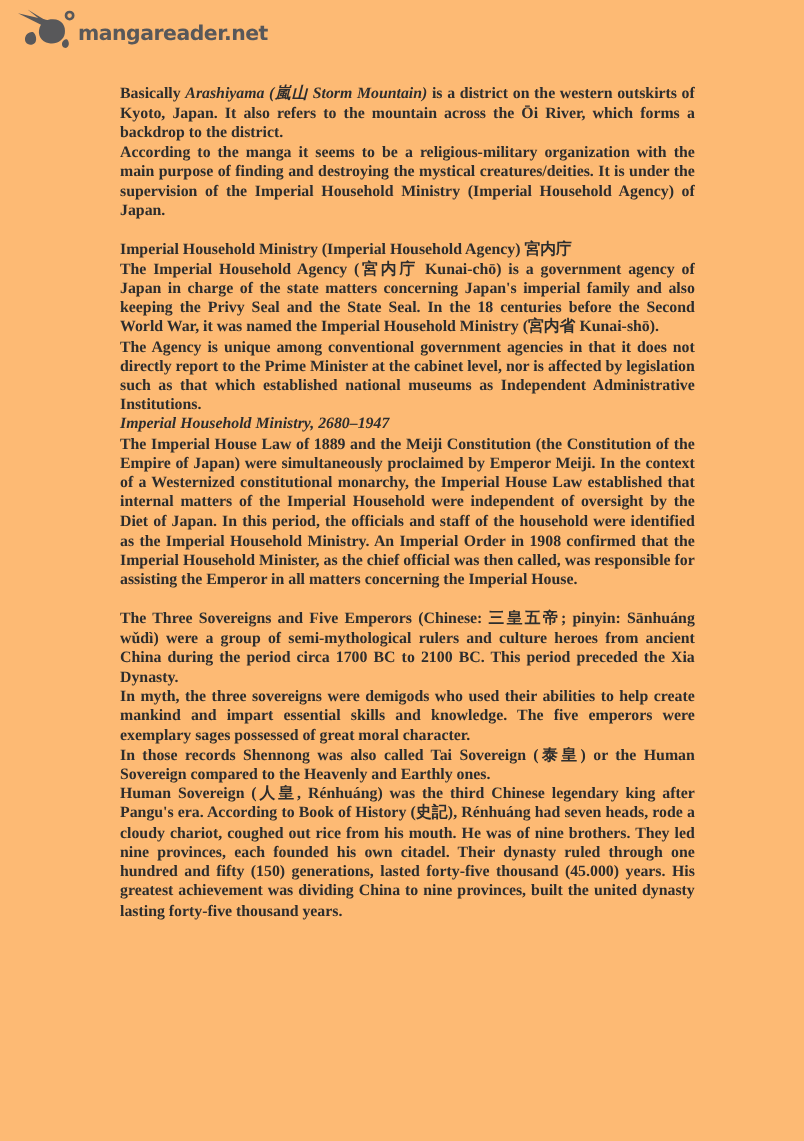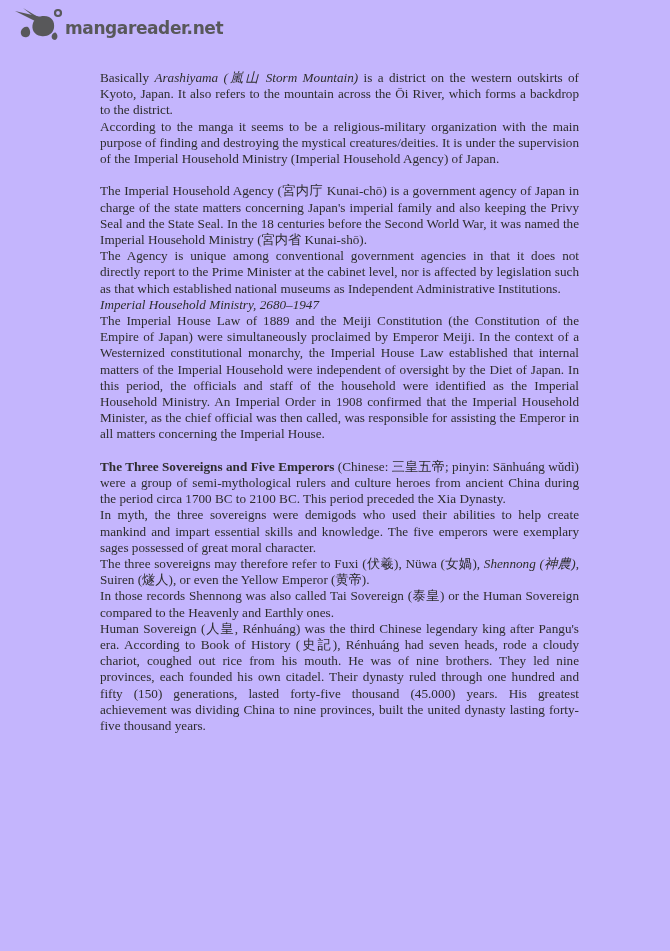--- a/index.html
+++ b/index.html
@@ -4,21 +4,21 @@
 <style>
   html, body { margin: 0; padding: 0; }
   body {
     width: 670px; height: 951px;
     background: #ffffff;
     font-family: "Liberation Serif", serif;
   }
   .page {
     position: relative;
     width: 670px; height: 951px;
-    background: #c4b5fd;
+    background: #fdba74;
     overflow: hidden;
   }
   .logo {
     position: absolute;
     top: 7px; left: 11px;
     display: flex;
     align-items: flex-end;
     color: #58585a;
   }
   .logo-icon { display: block; }
@@ -35,23 +35,23 @@
     position: absolute;
     left: 100px; top: 70px;
     width: 479px;
     font-size: 13.2px;
     line-height: 16.2px;
     color: #2d2d2d;
     text-align: justify;
   }
   .content p { margin: 0; padding: 0; }
   .spacer { height: 16.2px; }
-  .seg-normal { font-weight: normal; font-style: normal; }
+  .seg-normal { font-weight: bold; font-style: normal; }
   .seg-bold { font-weight: bold; }
-  .seg-bold-italic { font-weight: normal; font-style: italic; }
+  .seg-bold-italic { font-weight: bold; font-style: italic; }
   p.heading { font-weight: bold; }
   p.subheading { font-weight: bold; font-style: italic; }
 </style>
 </head>
 <body>
 
 <div class="page">
 
   <div class="logo">
     <svg class="logo-icon" width="52" height="34" viewBox="0 0 52 34" xmlns="http://www.w3.org/2000/svg">
@@ -69,25 +69,25 @@
         <circle cx="47" cy="6" r="3" fill="none" stroke="#58585a" stroke-width="2.2"></circle>
       </g>
     </svg>
     <span class="logo-text">mangareader.net</span>
   </div>
 
   <div class="content" id="doc">
       <p class="paragraph"><span class="seg-normal">Basically </span><span class="seg-bold-italic">Arashiyama (嵐山 Storm Mountain)</span><span class="seg-normal"> is a district on the western outskirts of Kyoto, Japan. It also refers to the mountain across the Ōi River, which forms a backdrop to the district.</span></p>
       <p class="paragraph"><span class="seg-normal">According to the manga it seems to be a religious-military organization with the main purpose of finding and destroying the mystical creatures/deities. It is under the supervision of the Imperial Household Ministry (Imperial Household Agency) of Japan.</span></p>
       <div class="spacer"></div>
+      <p class="heading"><span class="seg-bold">Imperial Household Ministry (Imperial Household Agency) 宮内庁</span></p>
       <p class="paragraph"><span class="seg-normal">The Imperial Household Agency (宮内庁 Kunai-chō) is a government agency of Japan in charge of the state matters concerning Japan's imperial family and also keeping the Privy Seal and the State Seal. In the 18 centuries before the Second World War, it was named the Imperial Household Ministry (宮内省 Kunai-shō).</span></p>
       <p class="paragraph"><span class="seg-normal">The Agency is unique among conventional government agencies in that it does not directly report to the Prime Minister at the cabinet level, nor is affected by legislation such as that which established national museums as Independent Administrative Institutions.</span></p>
       <p class="subheading"><span class="seg-bold-italic">Imperial Household Ministry, 2680–1947</span></p>
       <p class="paragraph"><span class="seg-normal">The Imperial House Law of 1889 and the Meiji Constitution (the Constitution of the Empire of Japan) were simultaneously proclaimed by Emperor Meiji. In the context of a Westernized constitutional monarchy, the Imperial House Law established that internal matters of the Imperial Household were independent of oversight by the Diet of Japan. In this period, the officials and staff of the household were identified as the Imperial Household Ministry. An Imperial Order in 1908 confirmed that the Imperial Household Minister, as the chief official was then called, was responsible for assisting the Emperor in all matters concerning the Imperial House.</span></p>
       <div class="spacer"></div>
       <p class="paragraph"><span class="seg-bold">The Three Sovereigns and Five Emperors</span><span class="seg-normal"> (Chinese: 三皇五帝; pinyin: Sānhuáng wǔdì) were a group of semi-mythological rulers and culture heroes from ancient China during the period circa 1700 BC to 2100 BC. This period preceded the Xia Dynasty.</span></p>
       <p class="paragraph"><span class="seg-normal">In myth, the three sovereigns were demigods who used their abilities to help create mankind and impart essential skills and knowledge. The five emperors were exemplary sages possessed of great moral character.</span></p>
-      <p class="paragraph"><span class="seg-normal">The three sovereigns may therefore refer to Fuxi (伏羲), Nüwa (女媧), </span><span class="seg-bold-italic">Shennong (神農)</span><span class="seg-normal">, Suiren (燧人), or even the Yellow Emperor (黄帝).</span></p>
       <p class="paragraph"><span class="seg-normal">In those records Shennong was also called Tai Sovereign (泰皇) or the Human Sovereign compared to the Heavenly and Earthly ones.</span></p>
       <p class="paragraph"><span class="seg-normal">Human Sovereign (人皇, Rénhuáng) was the third Chinese legendary king after Pangu's era. According to Book of History (史記), Rénhuáng had seven heads, rode a cloudy chariot, coughed out rice from his mouth. He was of nine brothers. They led nine provinces, each founded his own citadel. Their dynasty ruled through one hundred and fifty (150) generations, lasted forty-five thousand (45.000) years. His greatest achievement was dividing China to nine provinces, built the united dynasty lasting forty-five thousand years.</span></p>
     </div>
 
 </div>
 
 </body></html>

